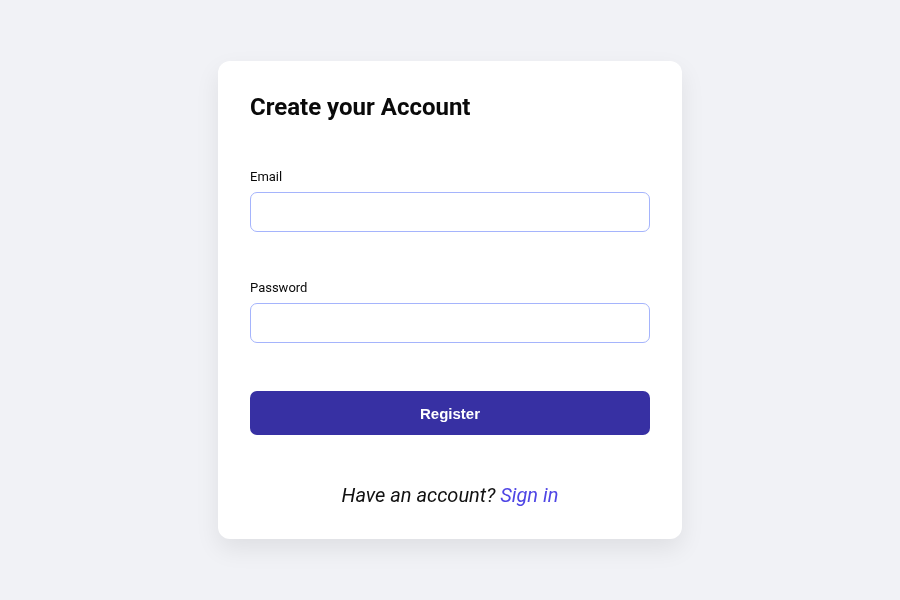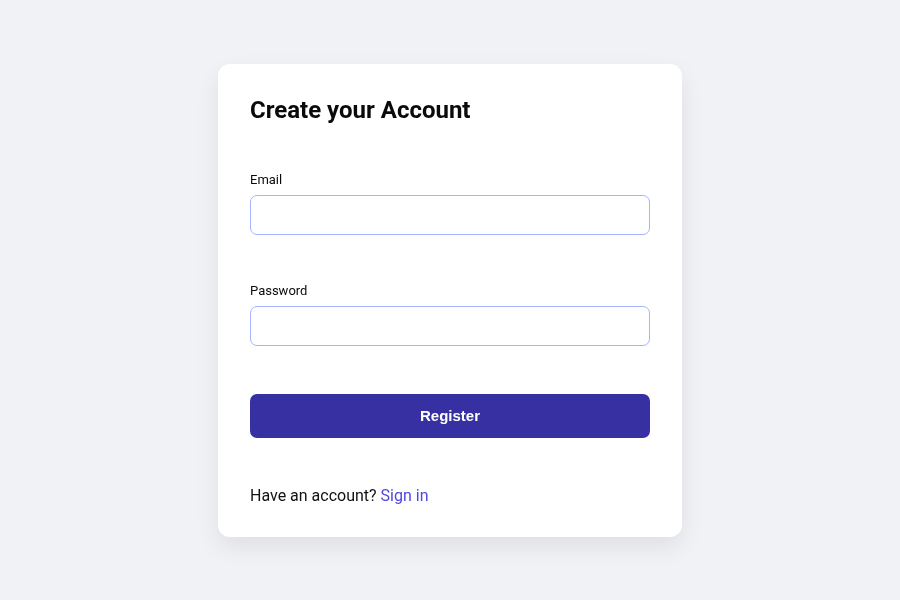--- a/index.html
+++ b/index.html
@@ -48,23 +48,25 @@
       height: 44px;
       border: none;
       border-radius: 7px;
       background: #3730a3;
       color: #fff;
       font-size: 15px;
       font-weight: 700;
       cursor: pointer;
     }
     .footer {
+      text-align: center;
       margin-top: 48px;
-      font-size: 16px;
+      font-size: 20px;
       color: #111;
+      font-style: italic;
     }
     .link {
       color: #4f46e5;
       text-decoration: none;
       cursor: pointer;
     }
   </style>
 </head>
 <body>
 

